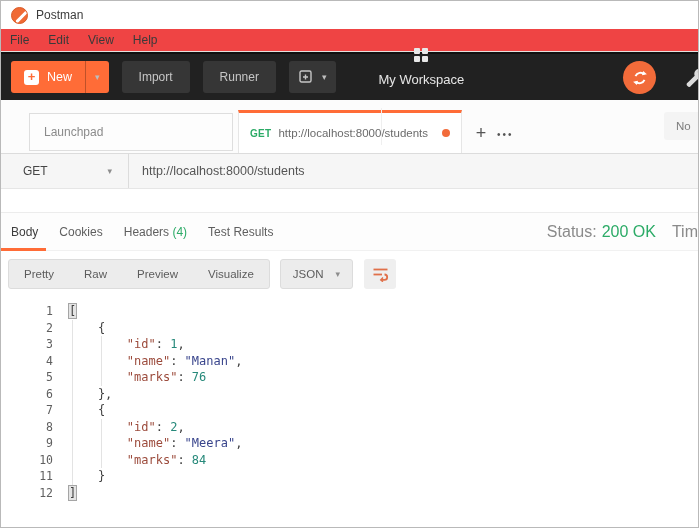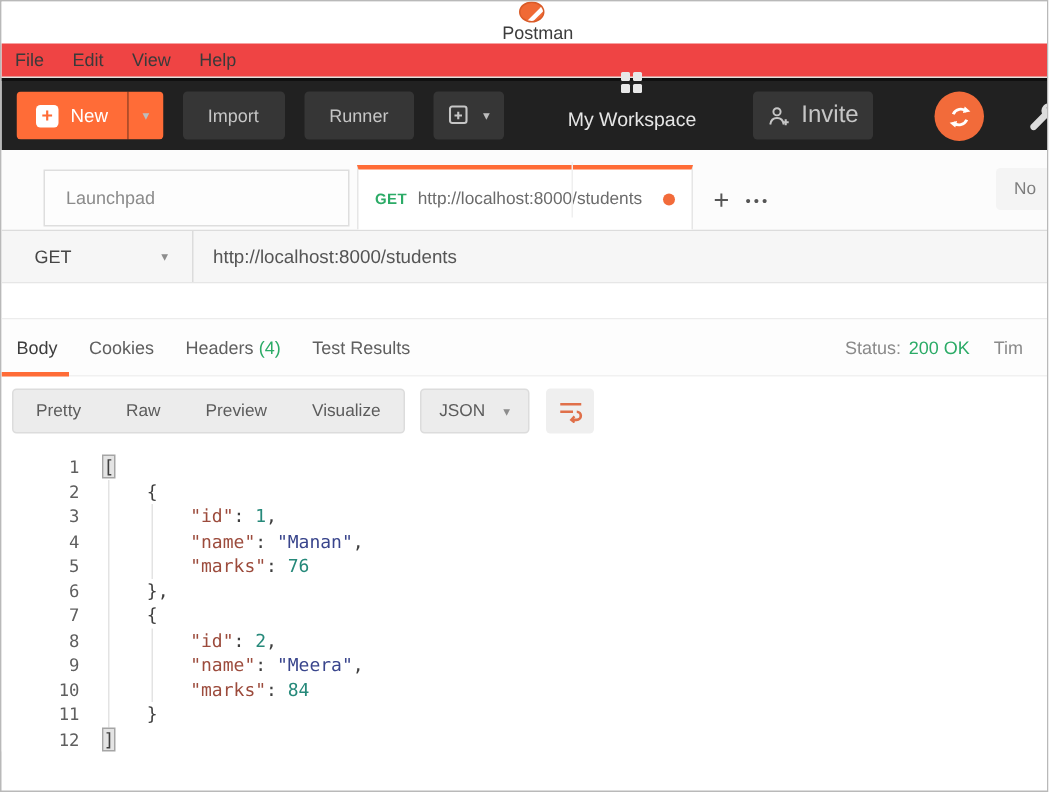--- a/index.html
+++ b/index.html
@@ -1,20 +1,20 @@
 <!DOCTYPE html>
 <html><head>
 <meta charset="utf-8">
 <style>
   * { box-sizing: border-box; margin: 0; padding: 0; }
   body { margin: 0; background: #fff; font-family: "Liberation Sans", sans-serif; }
   .window { width: 699px; height: 528px; border: 1px solid #b9b9b9; overflow: hidden; position: relative; background: #fff; }
 
   
-  .titlebar { height: 28px; background: #fff; display: flex; align-items: center; padding-left: 10px; flex-direction: column; }
+  .titlebar { height: 28px; background: #fff; display: flex; align-items: center; padding-left: 10px; }
   .logo { width: 17px; height: 17px; border-radius: 50%; background: #f06a35; position: relative; overflow: hidden; border: 1px solid #d95b28; }
   .logo::after { content: ""; position: absolute; left: 2px; top: 7px; width: 16px; height: 3px; background: #fff; transform: rotate(-45deg); border-radius: 2px; }
   .title { margin-left: 8px; font-size: 12px; color: #3c3c3c; }
 
   
   .menubar { height: 23px; background: #ef4444; border-bottom: 1px solid #e3e1de; display: flex; align-items: center; padding-left: 9px; gap: 19px; font-size: 12px; color: #3a3a3a; }
   .menu-item { cursor: default; }
 
   
   .toolbar { height: 48px; background: #212121; border-top: 2px solid #101010; display: flex; align-items: center; padding: 0 10px; position: relative; }
@@ -52,21 +52,21 @@
   .url-input { padding-left: 13px; font-size: 12.5px; color: #555; }
 
   .gap-row { height: 24px; background: #fff; border-bottom: 1px solid #ececec; }
 
   
   .resp-tabs { height: 38px; display: flex; align-items: center; padding-left: 10px; position: relative; background: #fdfdfd; border-bottom: 1px solid #f1f1f1; }
   .resp-tab { font-size: 12px; color: #5f5f5f; margin-right: 21px; }
   .resp-tab.active { color: #3d3d3d; }
   .green { color: #2cab67; }
   .resp-underline { position: absolute; left: 0; bottom: -1px; width: 45px; height: 3px; background: #ff6c37; }
-  .resp-status { position: absolute; right: 16px; display: flex; gap: 5px; font-size: 12px; color: #8a8a8a; white-space: nowrap; margin-left: 40px; }
+  .resp-status { position: absolute; right: 0; display: flex; gap: 5px; font-size: 16px; color: #8a8a8a; white-space: nowrap; margin-left: 40px; }
   .resp-status .time { margin-left: 11px; }
 
   
   .viewbar { height: 46px; display: flex; align-items: center; padding-left: 7px; background: #fff; }
   .seg { display: flex; background: #ececec; border: 1px solid #dcdcdc; border-radius: 3px; height: 30px; align-items: center; }
   .seg-item { padding: 0 15px; font-size: 11.5px; color: #5c5c5c; }
   .format-select { margin-left: 10px; height: 30px; background: #ececec; border: 1px solid #dcdcdc; border-radius: 3px; display: flex; align-items: center; padding: 0 12px; gap: 12px; font-size: 11.5px; color: #5c5c5c; }
   .wrap-btn { margin-left: 11px; width: 32px; height: 30px; background: #efefef; border-radius: 3px; display: flex; align-items: center; justify-content: center; }
 
   
@@ -119,28 +119,20 @@
     </div>
     <div class="workspace">
       <div class="grid-icon">
           <span></span>
           <span></span>
           <span></span>
           <span></span>
         </div>
       <span class="workspace-label">My Workspace</span>
       <span class="caret">▾</span>
-    </div>
-    <div class="iconbtn btn-invite">
-      <svg width="15" height="13" viewBox="0 0 15 13">
-        <circle cx="6" cy="3.5" r="2.4" fill="none" stroke="#c6c6c6" stroke-width="1.3"></circle>
-        <path d="M1.5 12c.4-2.8 2.2-4.3 4.5-4.3S10.1 9.2 10.5 12" fill="none" stroke="#c6c6c6" stroke-width="1.3"></path>
-        <path d="M11.8 8.5v4M9.8 10.5h4" stroke="#c6c6c6" stroke-width="1.4"></path>
-      </svg>
-      <span>Invite</span>
     </div>
     <div class="sync-circle">
       <svg width="18" height="18" viewBox="0 0 24 24">
         <g fill="none" stroke="#fff" stroke-width="2.6">
           <path d="M6 9.5 A 7.2 7.2 0 0 1 17.8 7.2"></path>
           <path d="M18 14.5 A 7.2 7.2 0 0 1 6.2 16.8"></path>
         </g>
         <path d="M16.2 2.6 l5 4.4 -6.6 1.4z" fill="#fff"></path>
         <path d="M7.8 21.4 l-5-4.4 6.6-1.4z" fill="#fff"></path>
       </svg>

